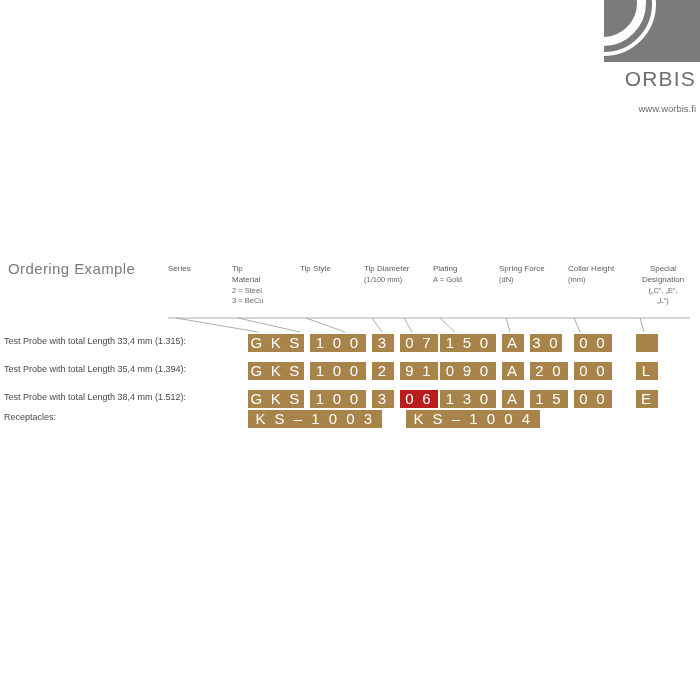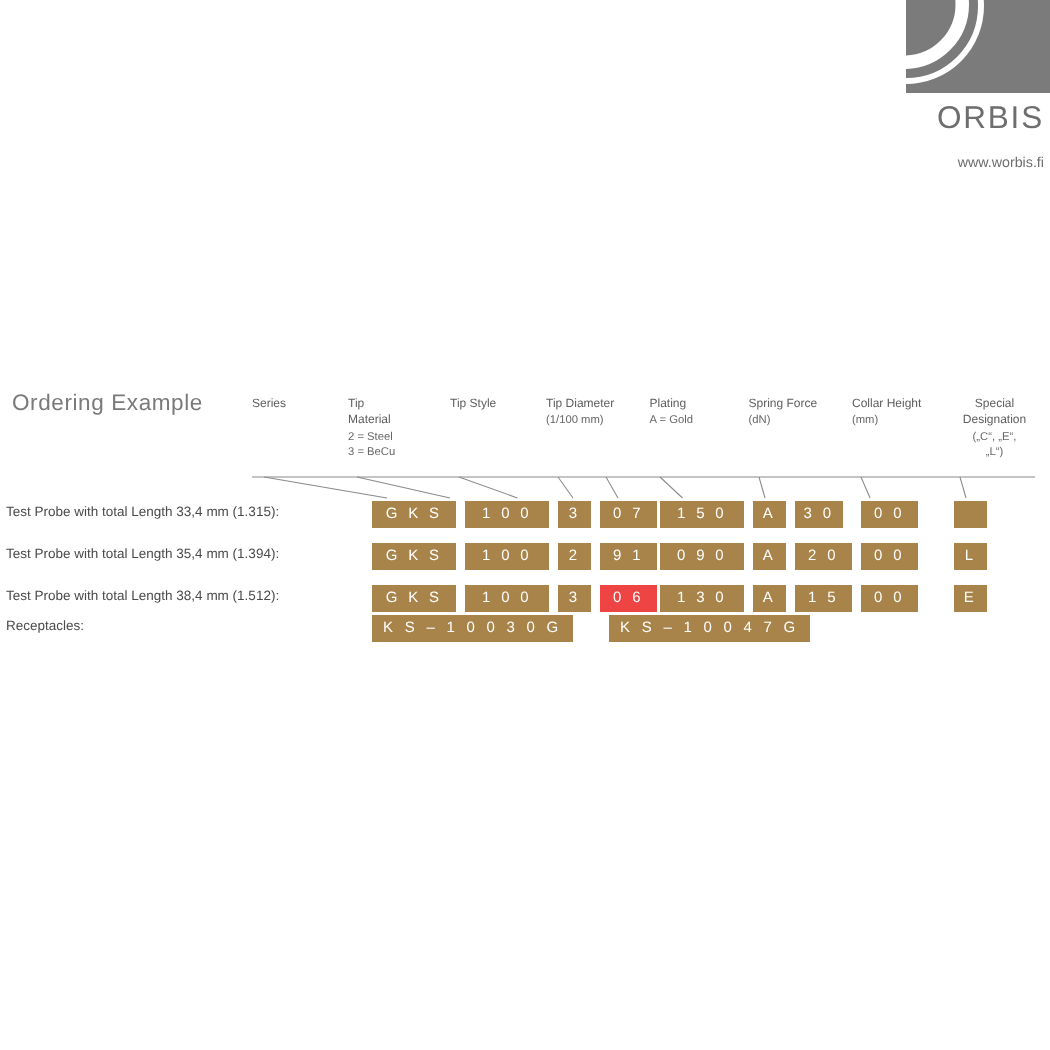--- a/index.html
+++ b/index.html
@@ -115,21 +115,21 @@
     font-size: 9px;
     color: #4a4a4a;
     white-space: nowrap;
   }
   .cell {
     position: absolute;
     top: 0;
     height: 18px;
     background: #a8834a;
     color: #ffffff;
-    font-size: 10px;
+    font-size: 15px;
     letter-spacing: 2.2px;
     text-align: center;
     line-height: 18px;
     box-sizing: border-box;
   }
   .cell.wide {
     letter-spacing: 2.5px;
   }
 </style>
 </head>
@@ -221,21 +221,21 @@
       <div class="cell" style="left: 502px; width: 22px; background: rgb(168, 131, 74);">A</div>
       <div class="cell" style="left: 530px; width: 38px; background: rgb(168, 131, 74);">2 0</div>
       <div class="cell" style="left: 574px; width: 38px; background: rgb(168, 131, 74);">0 0</div>
       <div class="cell" style="left: 636px; width: 22px; background: rgb(168, 131, 74);">L</div>
     </div>
     <div class="row" style="top: 390px;">
       <div class="row-label">Test Probe with total Length 38,4 mm (1.512):</div>
       <div class="cell" style="left: 248px; width: 56px; background: rgb(168, 131, 74);">G K S</div>
       <div class="cell" style="left: 310px; width: 56px; background: rgb(168, 131, 74);">1 0 0</div>
       <div class="cell" style="left: 372px; width: 22px; background: rgb(168, 131, 74);">3</div>
-      <div class="cell" style="left: 400px; width: 38px; background: #ef4444;">0 6</div>
+      <div class="cell" style="left: 400px; width: 38px; background: #b91c1c;">0 6</div>
       <div class="cell" style="left: 440px; width: 56px; background: rgb(168, 131, 74);">1 3 0</div>
       <div class="cell" style="left: 502px; width: 22px; background: rgb(168, 131, 74);">A</div>
       <div class="cell" style="left: 530px; width: 38px; background: rgb(168, 131, 74);">1 5</div>
       <div class="cell" style="left: 574px; width: 38px; background: rgb(168, 131, 74);">0 0</div>
       <div class="cell" style="left: 636px; width: 22px; background: rgb(168, 131, 74);">E</div>
     </div>
     <div class="row" style="top: 410px;">
       <div class="row-label">Receptacles:</div>
       <div class="cell wide" style="left: 248px; width: 134px; background: rgb(168, 131, 74);">K S – 1 0 0 3 0 G</div>
       <div class="cell wide" style="left: 406px; width: 134px; background: rgb(168, 131, 74);">K S – 1 0 0 4 7 G</div>

